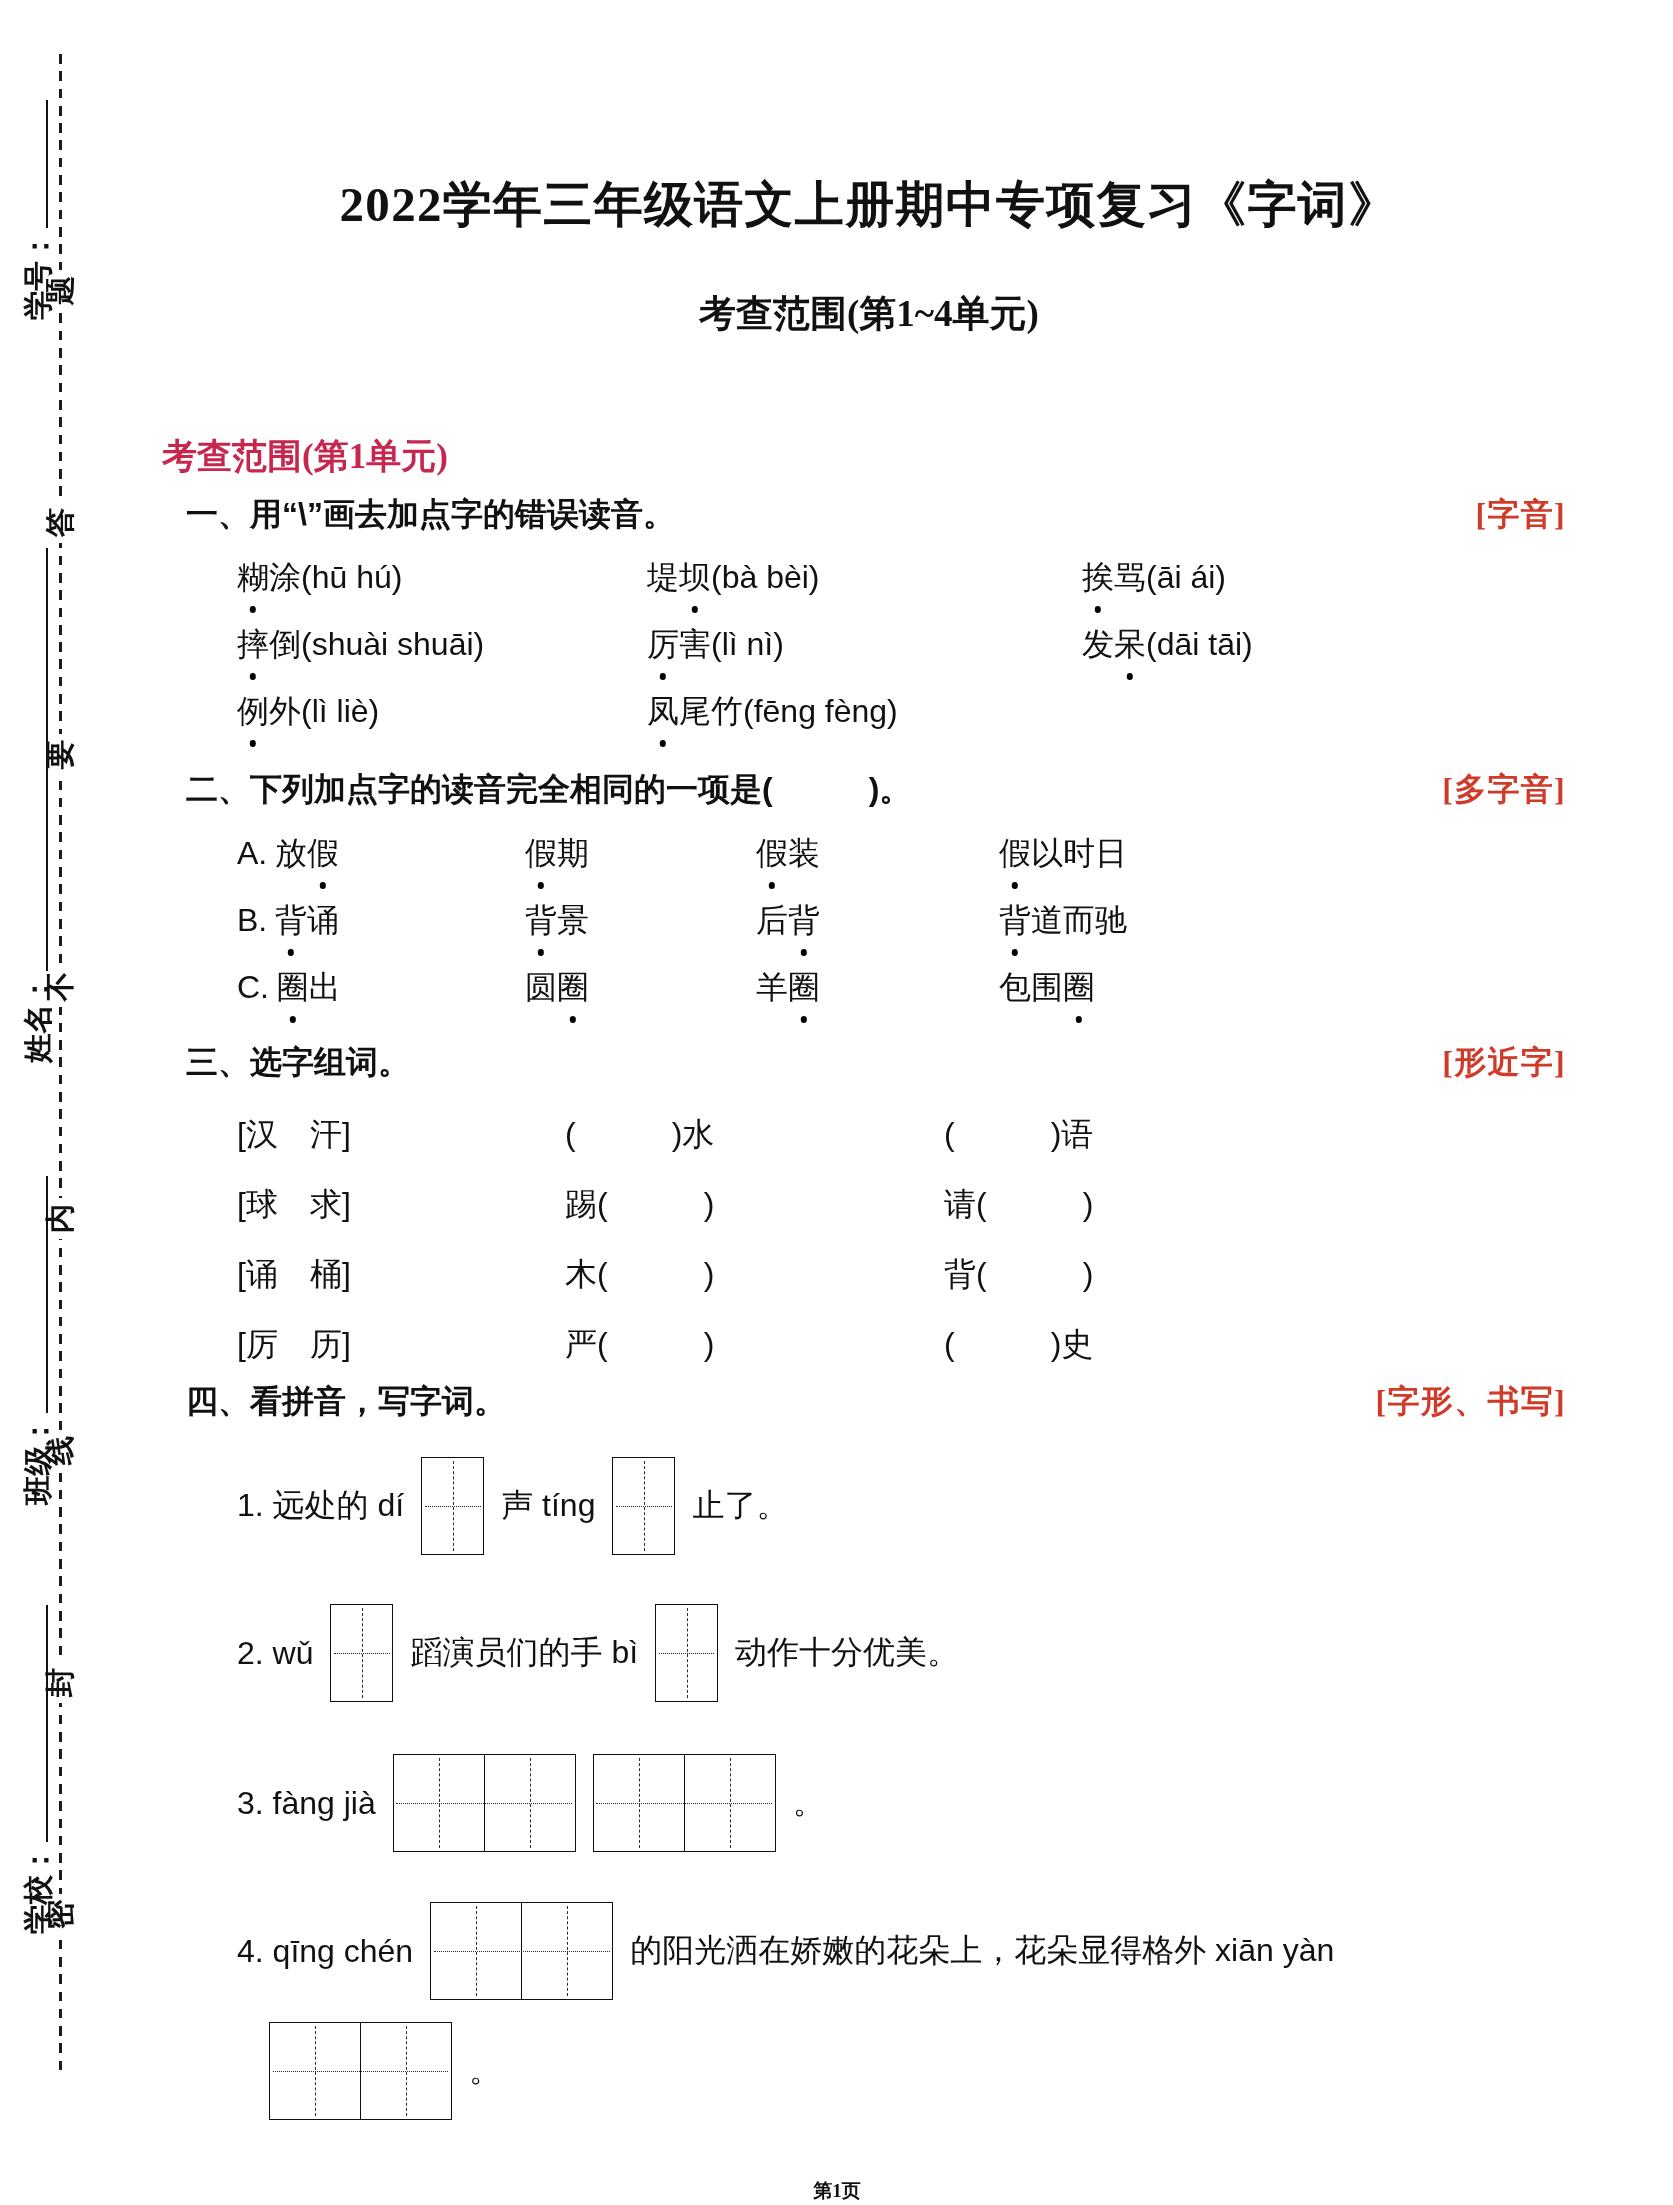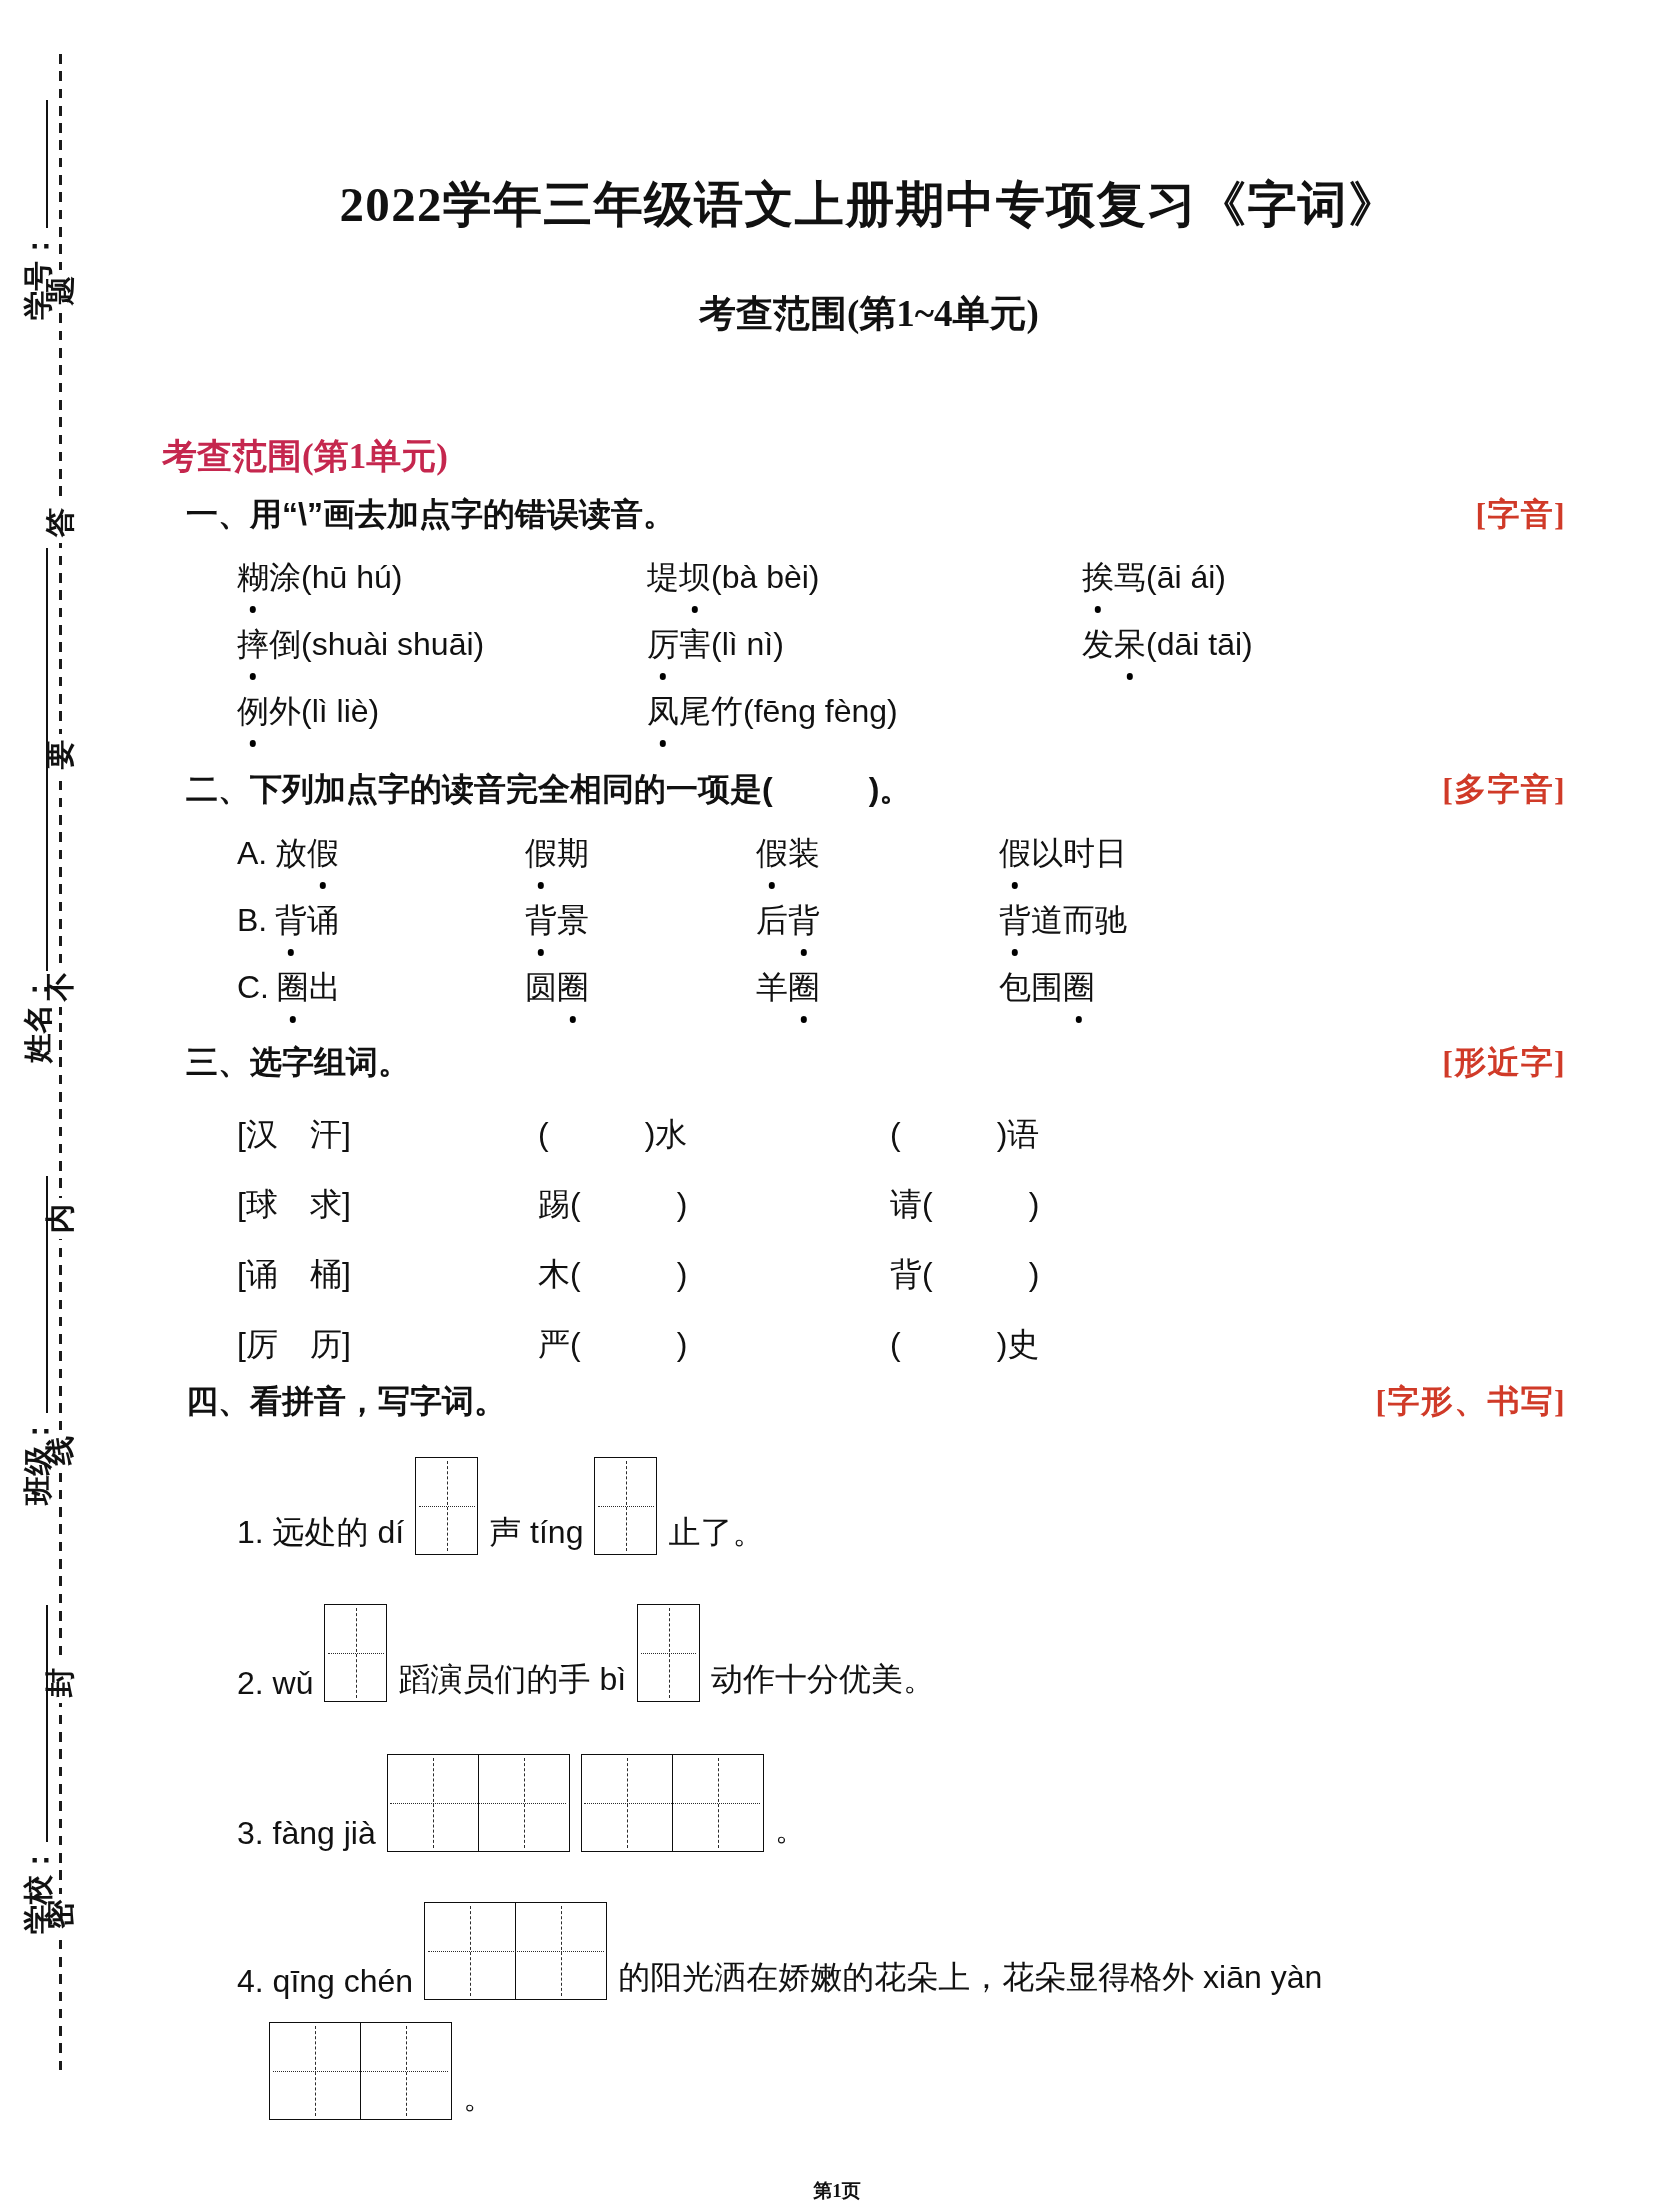--- a/index.html
+++ b/index.html
@@ -22,27 +22,27 @@
   .section-head{position:absolute;left:162px;top:433px;font-family:"Liberation Serif",serif;
                 font-weight:700;font-size:35px;}
   
   .q-head{position:absolute;left:186px;right:108px;display:flex;justify-content:space-between;
           align-items:flex-start;font-weight:700;font-size:32px;}
   .q-tag{font-family:"Liberation Serif",serif;font-weight:700;font-size:32px;letter-spacing:1.3px;}
   
   .rows{position:absolute;left:237px;right:38px;font-size:32px;}
   .wordrow{display:grid;grid-template-columns:410px 435px 1fr;height:67px;align-items:start;}
   .optrow{display:grid;grid-template-columns:288px 231px 243px 1fr;height:67px;align-items:start;}
-  .q3row{display:grid;grid-template-columns:301px 352px 1fr;height:70px;align-items:start;}
+  .q3row{display:grid;grid-template-columns:301px 352px 1fr;height:70px;align-items:start;gap:27px;}
   .opt-label{margin-right:7.7px;}
   .ch{position:relative;display:inline-block;}
   .dc::after{content:"";position:absolute;left:50%;bottom:-12.8px;width:6.4px;height:6.4px;border-radius:50%;
              background:#000;transform:translateX(-50%);}
   
-  .q4line{position:absolute;display:flex;align-items:flex-end;gap:11px;font-size:32px;white-space:nowrap;}
+  .q4line{position:absolute;display:flex;align-items:center;gap:17px;font-size:32px;white-space:nowrap;}
   .wbox{position:relative;display:flex;border:1.9px solid #0e0e0e;height:96px;box-sizing:content-box;background:#fff;}
   .wcell{width:90px;height:100%;position:relative;border-left:1.9px solid #0e0e0e;}
   .wbox.single .wcell{width:61px;}
   .wcell:first-child{border-left:none;}
   .wcell::before{content:"";position:absolute;left:50%;top:3.2px;bottom:3.2px;border-left:1.3px dashed #2c2c2c;}
   .hmid{position:absolute;left:2.6px;right:2.6px;top:50%;border-top:1.9px dotted #2c2c2c;}
   
   .footer{position:absolute;left:0;right:0;top:2145px;text-align:center;
           font-family:"Liberation Serif",serif;font-weight:700;font-size:19px;margin-top:33px;}
 </style>

